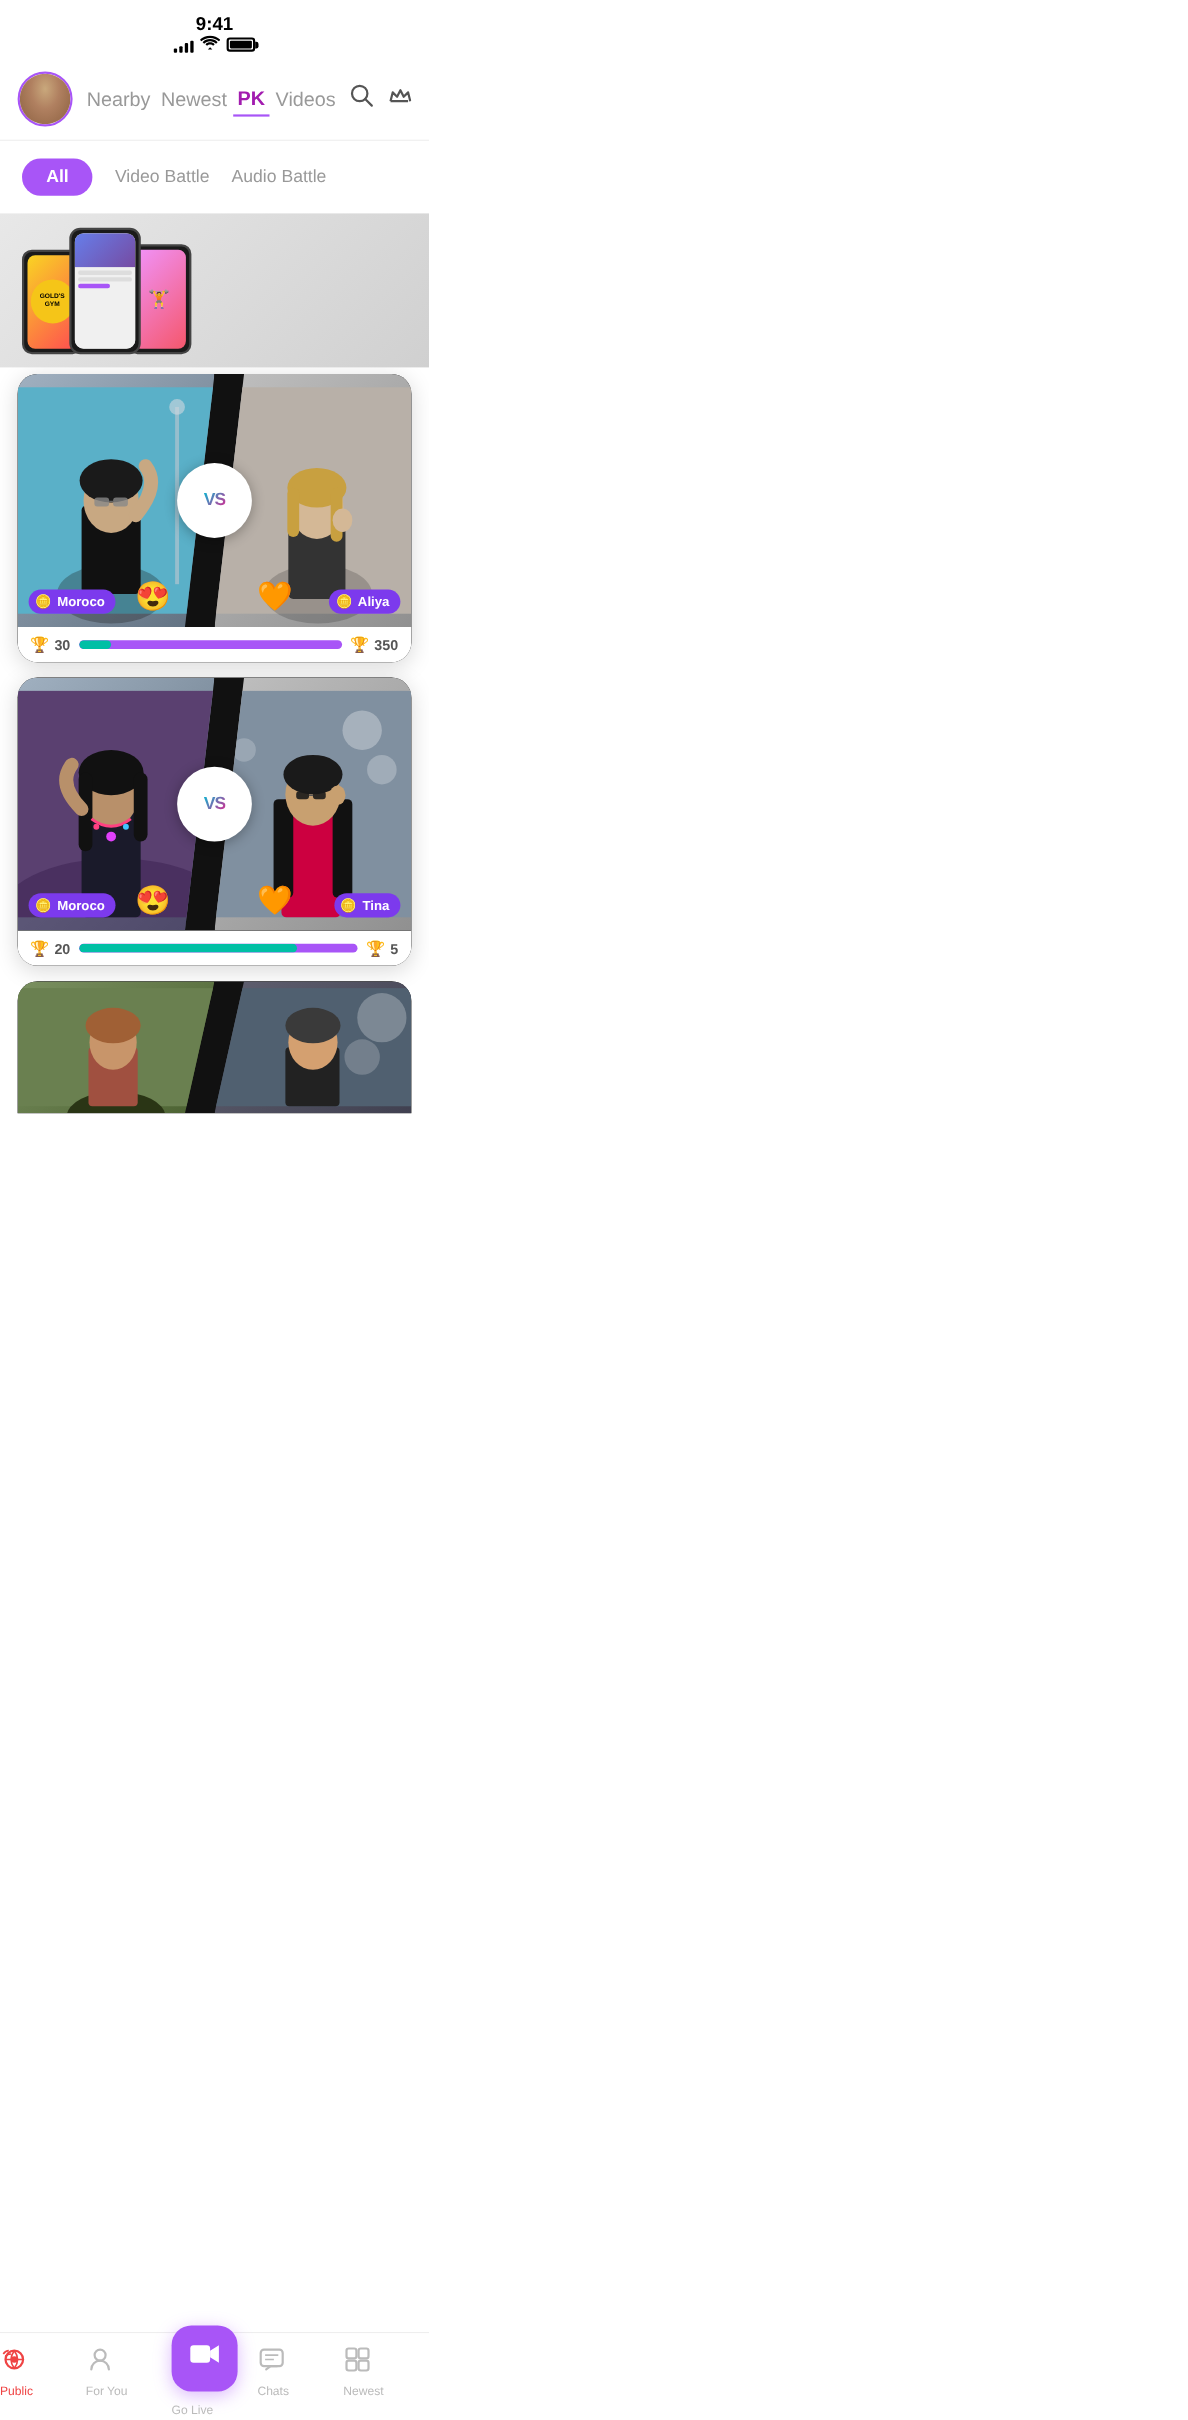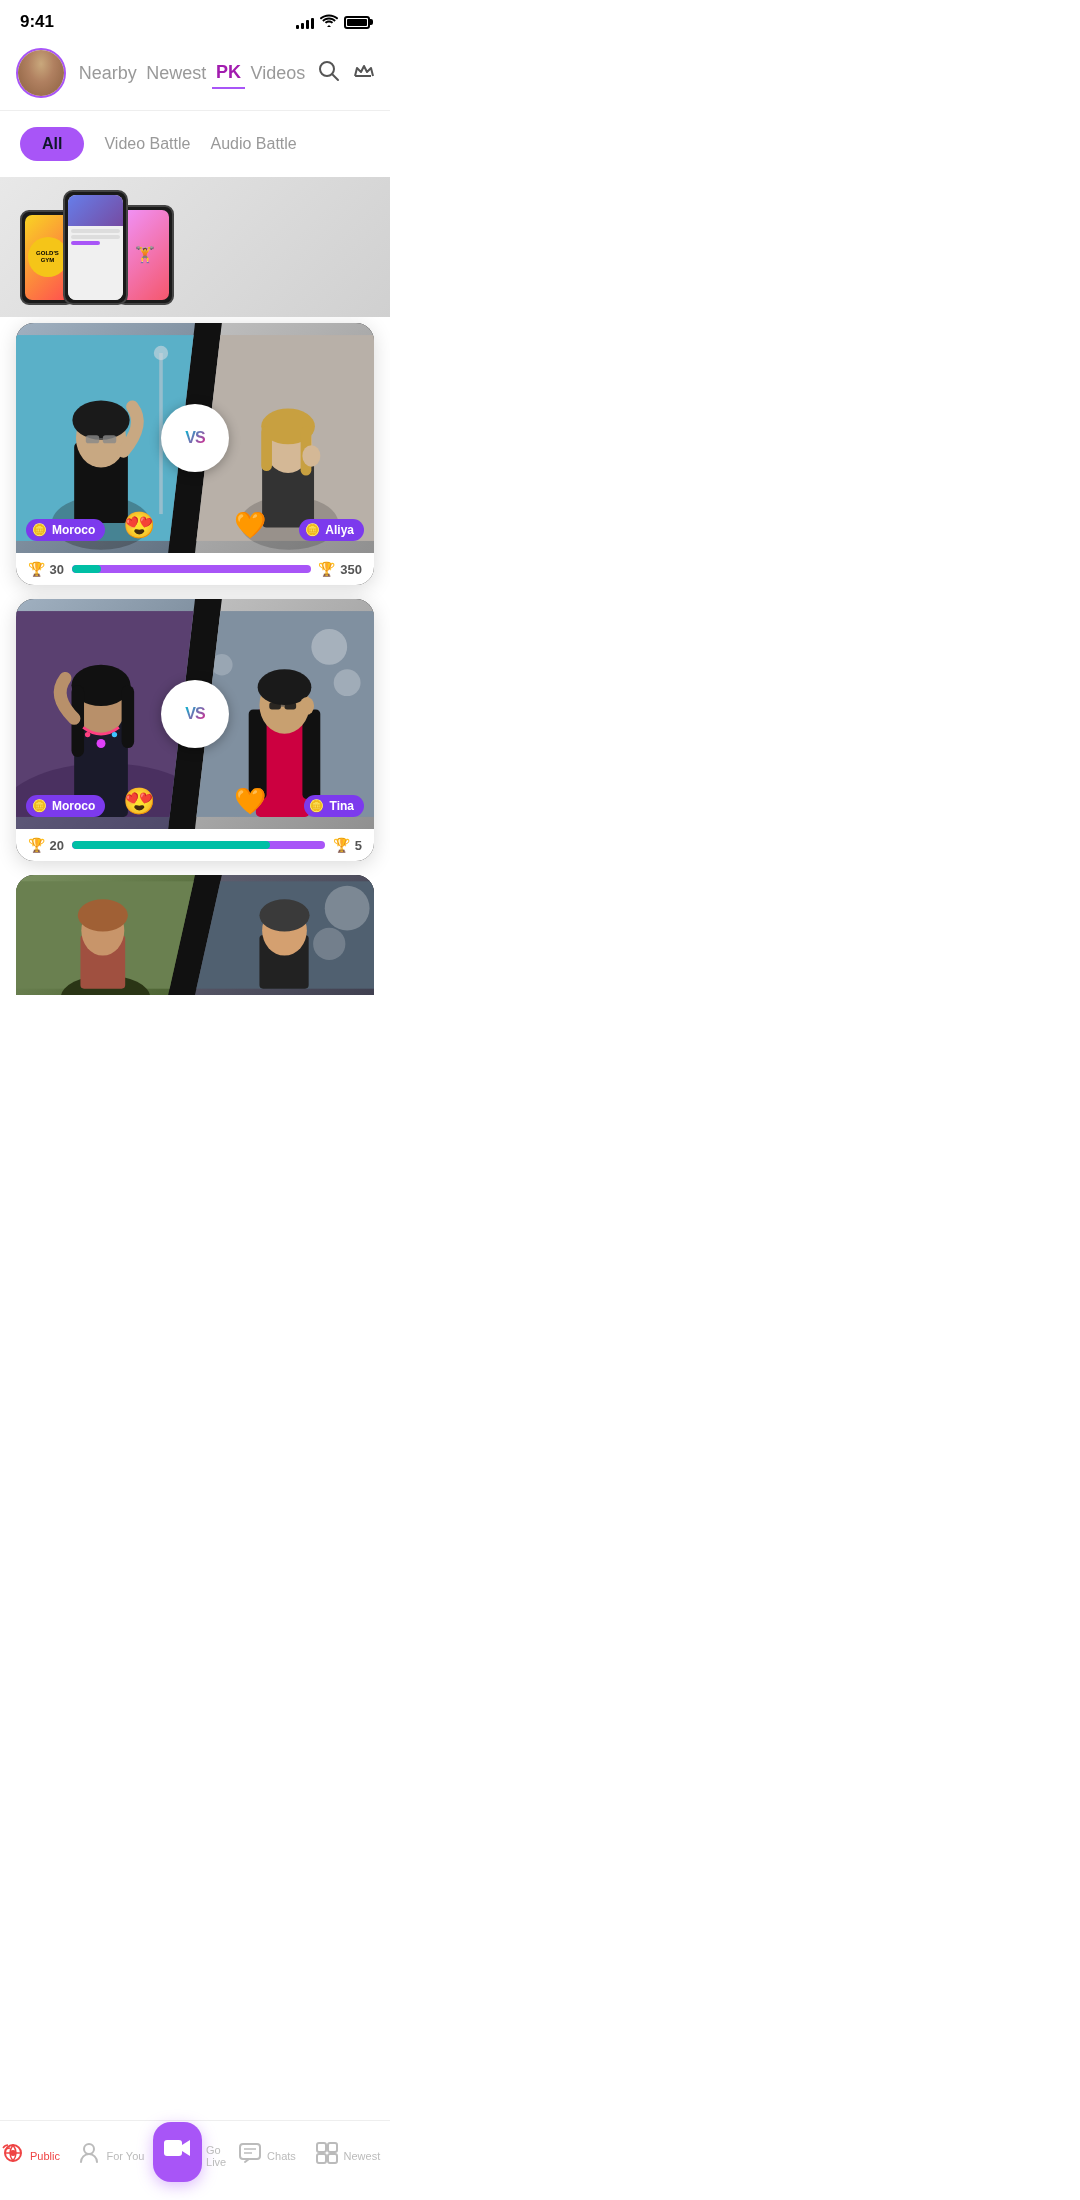--- a/index.html
+++ b/index.html
@@ -12,20 +12,21 @@
       overflow-x: hidden;
     }
 
     
     .status-bar {
       display: flex;
       justify-content: space-between;
       align-items: center;
       padding: 12px 20px 8px;
       background: #fff;
+      flex-direction: column;
     }
     .status-time {
       font-size: 17px;
       font-weight: 700;
       color: #000;
     }
     .status-icons {
       display: flex;
       align-items: center;
       gap: 6px;
@@ -133,21 +134,21 @@
       gap: 20px;
       background: #fff;
     }
     .filter-tab {
       font-size: 16px;
       color: #999;
       cursor: pointer;
     }
     .filter-tab.active {
       background: #a855f7;
-      color: #0f172a;
+      color: #ffffff;
       padding: 8px 22px;
       border-radius: 25px;
       font-weight: 600;
     }
 
     
     .banner {
       width: 100%;
       height: 140px;
       background: linear-gradient(135deg, #e8e8e8 0%, #d0d0d0 100%);
@@ -335,22 +336,21 @@
       height: 80px;
       background: #fff;
       border-top: 1px solid #eee;
       display: flex;
       align-items: center;
       justify-content: space-around;
       padding-bottom: 10px;
     }
     .nav-tab {
       display: flex;
-      flex-direction: row;
-      align-items: center;
+      flex-direction: column;
       gap: 4px;
       cursor: pointer;
       flex: 1;
     }
     .nav-tab-icon {
       font-size: 22px;
       color: #bbb;
     }
     .nav-tab-icon.active-icon {
       color: #ef4444;

